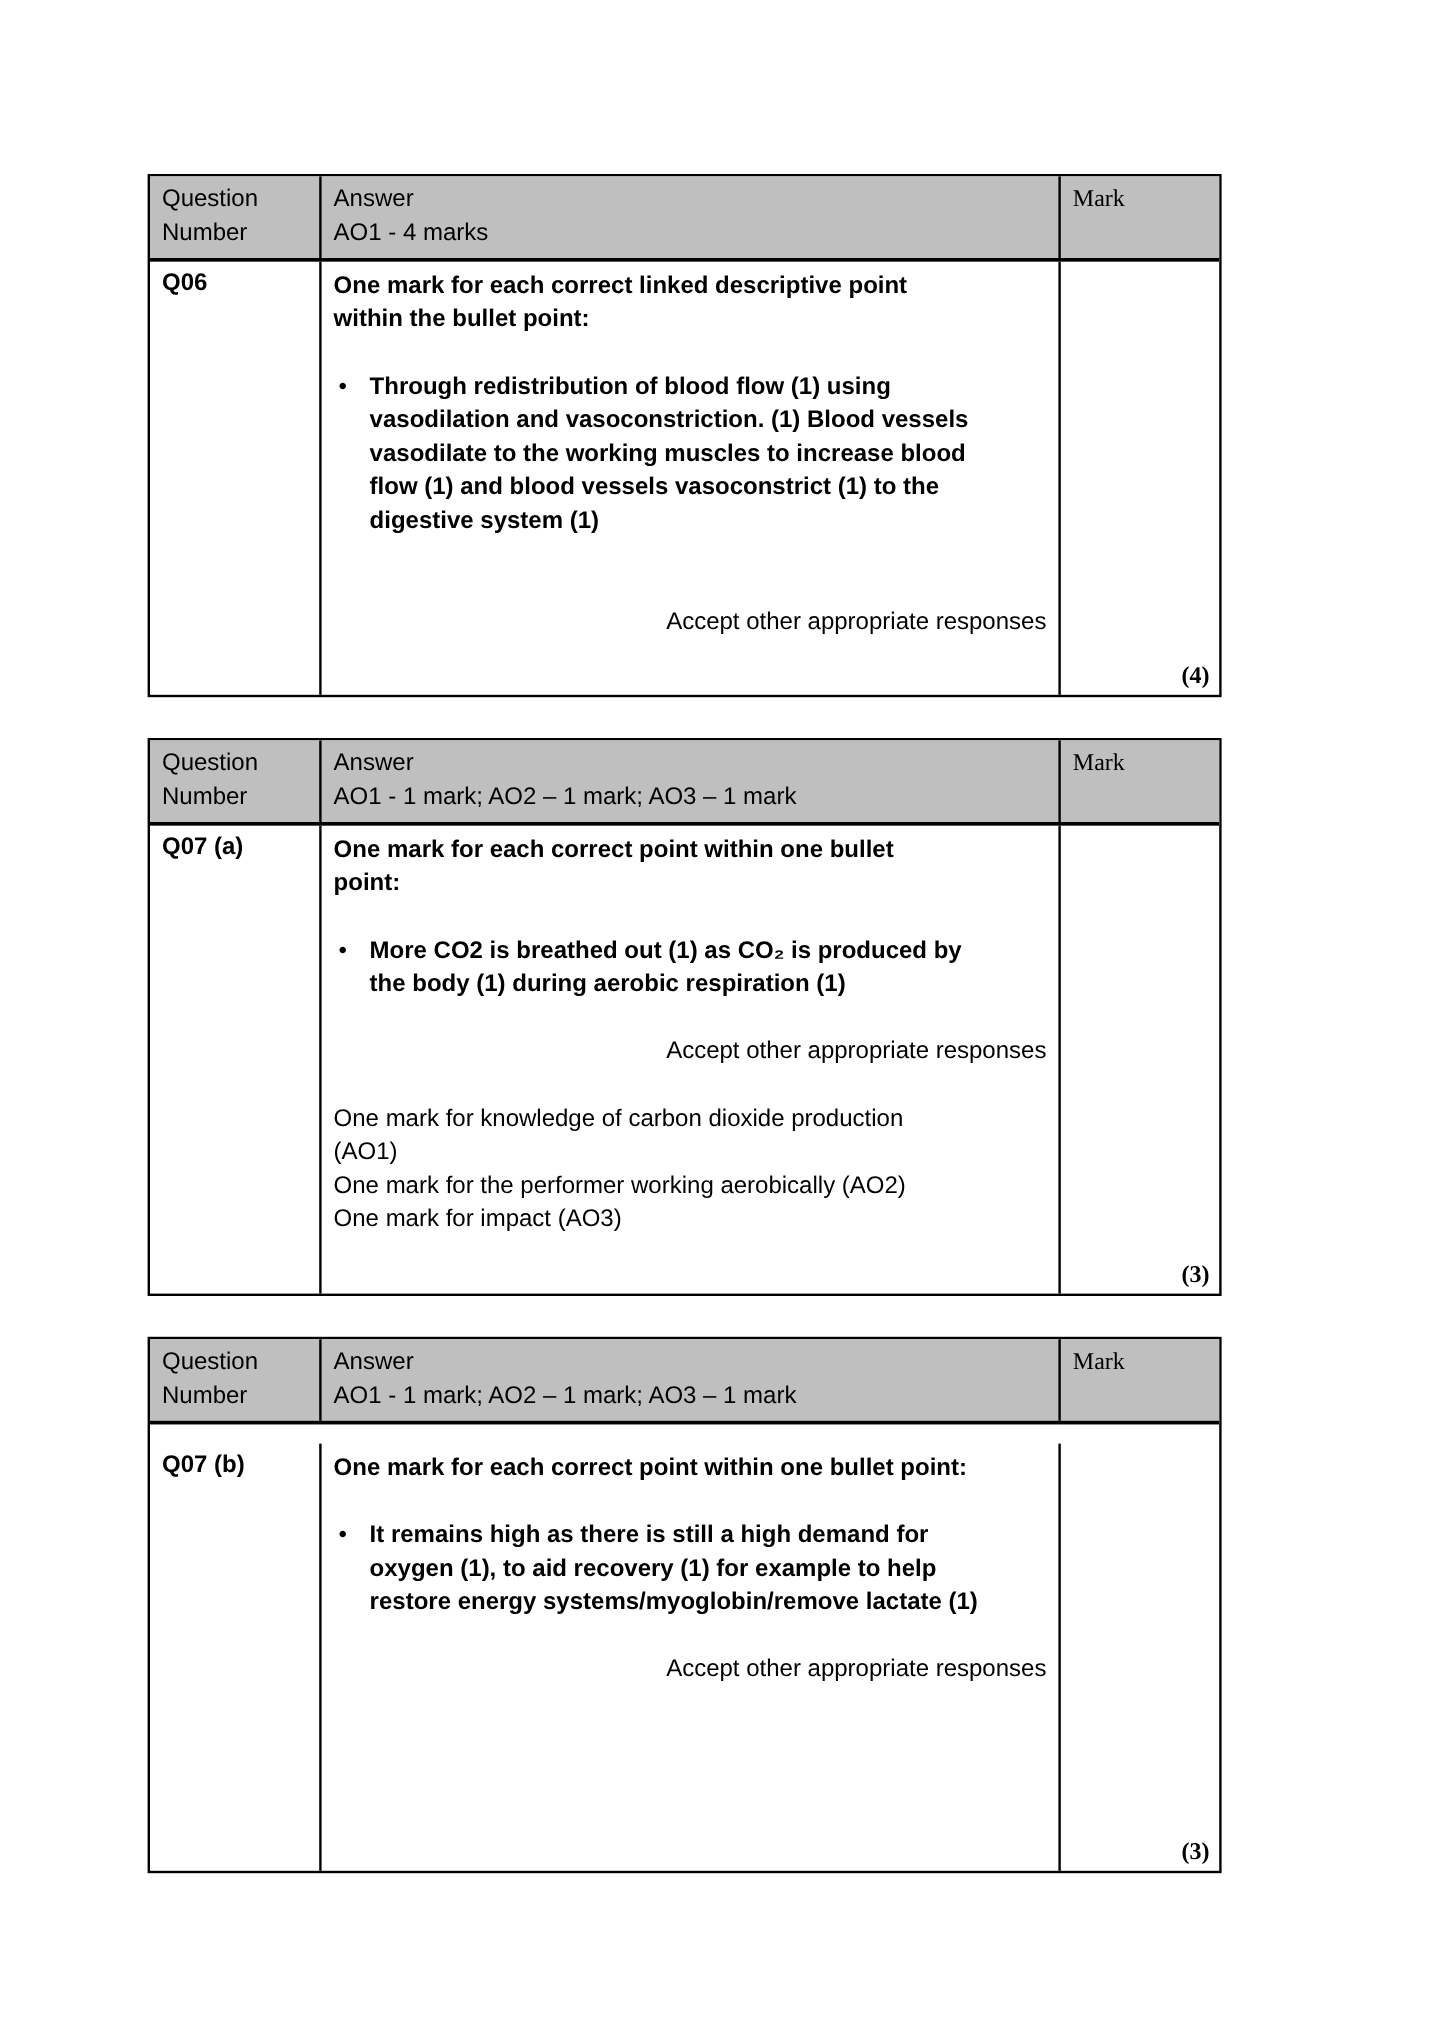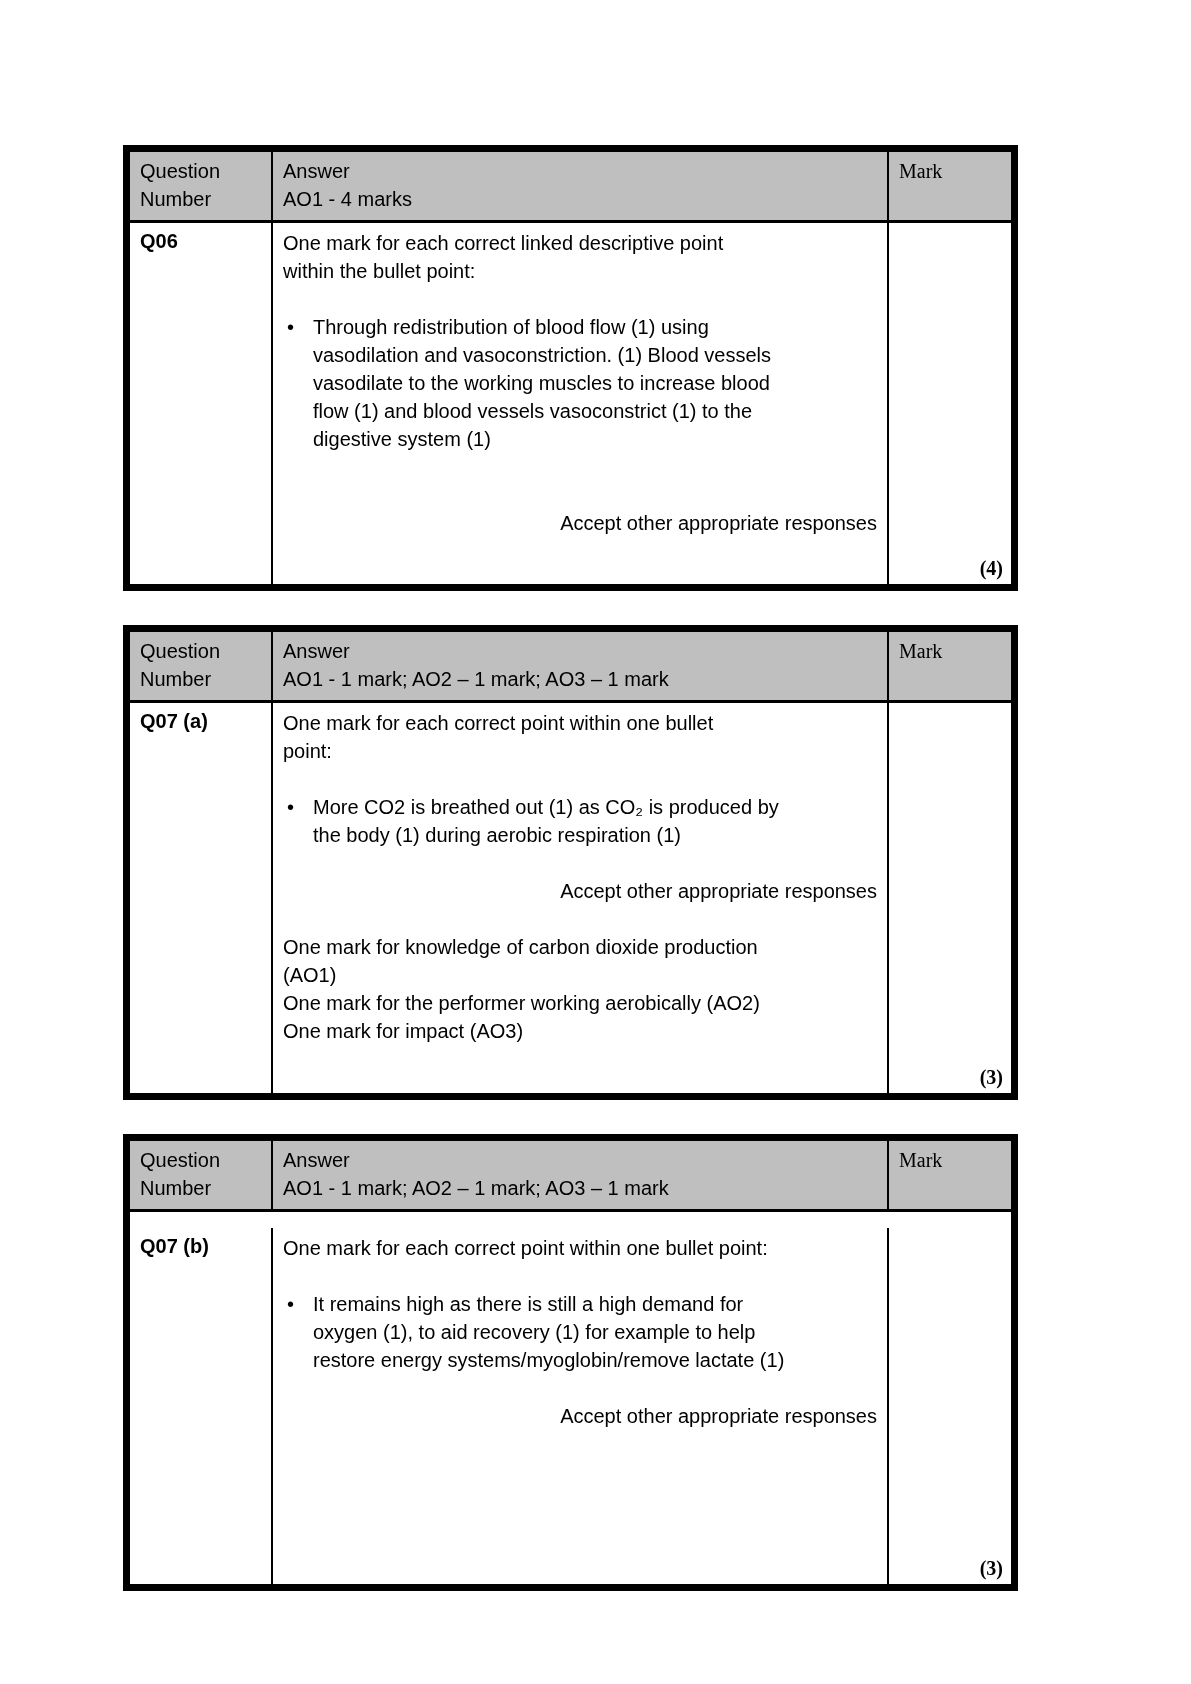--- a/index.html
+++ b/index.html
@@ -10,21 +10,21 @@
     position: relative;
     font-family: "Liberation Sans", "DejaVu Sans", sans-serif;
     font-size: 20px;
     line-height: 28px;
     color: #000000;
   }
   .page { position: absolute; left: 123px; top: 145px; width: 898px; }
 
   .ms-table {
     width: 895px;
-    border: 7px solid #000000;
+    border: 2px solid #000000;
     background: #fff;
   }
   .ms-table + .ms-table { margin-top: 34px; }
 
   .row { display: flex; align-items: stretch; }
   .row.header {
     background: #bfbfbf;
     border-bottom: 3px solid #000;
   }
   .cell { padding: 4px 10px; }
@@ -34,24 +34,24 @@
 
   .pre { white-space: pre-line; }
   .qnum { font-weight: bold; }
 
   .header .cell { padding-top: 5px; padding-bottom: 7px; }
 
   .body-1 { min-height: 361px; }
   .body-2 { min-height: 390px; }
   .body-3 { min-height: 356px; margin-top: 16px; }
 
-  .intro { margin-top: 2px; }
+  .intro { margin-top: 2px; font-weight: bold; }
   .bullet { display: flex; margin-top: 28px; padding-left: 4px; }
   .bullet .dot { flex: 0 0 26px; width: 26px; }
-  .bullet .btxt { flex: 1 1 auto; }
+  .bullet .btxt { flex: 1 1 auto; font-weight: bold; }
   .accept { margin-top: 28px; text-align: right; }
   .accept.gap-2 { margin-top: 56px; }
   .notes { margin-top: 28px; }
 
   .mark-cell {
     display: flex;
     align-items: flex-end;
     justify-content: flex-end;
     font-weight: bold;
     padding: 4px 8px 2px 4px;

